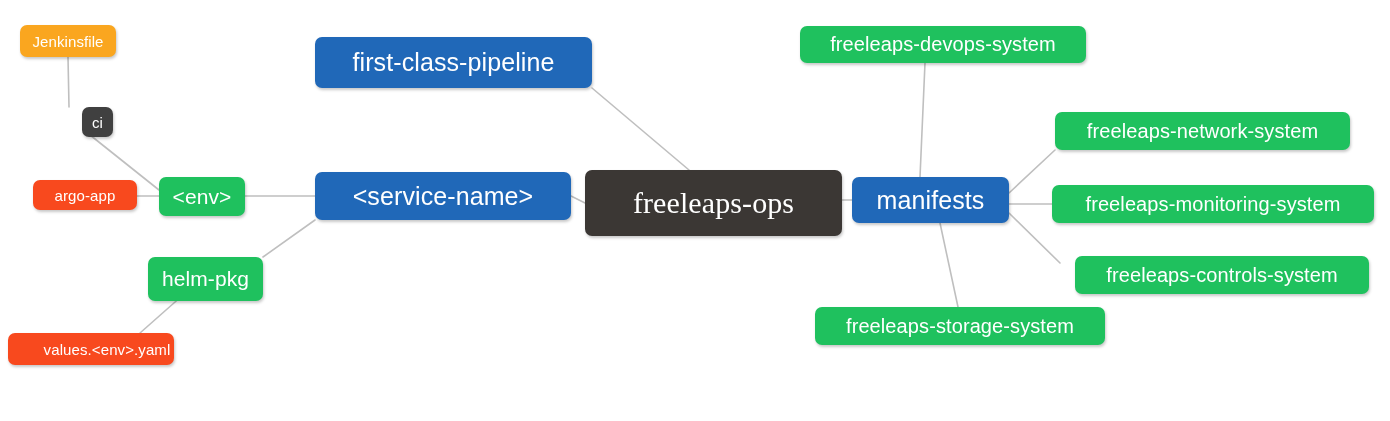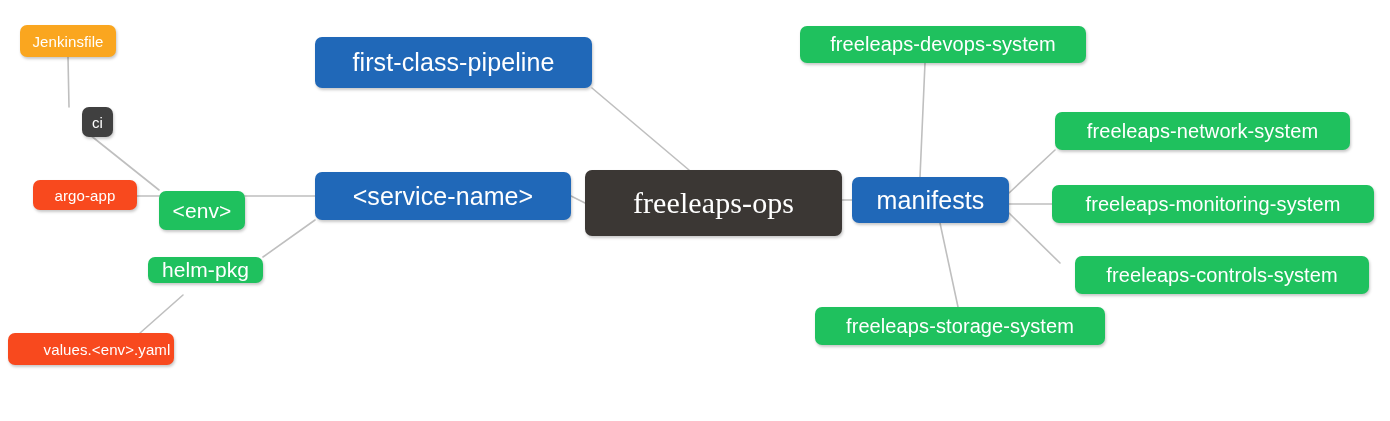--- a/index.html
+++ b/index.html
@@ -56,22 +56,22 @@
       <path d="M 920 177 L 925 63" stroke="#bfbfbf" stroke-width="1.6" fill="none" stroke-linecap="round"></path>
       <path d="M 1009 193 L 1055 150" stroke="#bfbfbf" stroke-width="1.6" fill="none" stroke-linecap="round"></path>
       <path d="M 1009 204 L 1052 204" stroke="#bfbfbf" stroke-width="1.6" fill="none" stroke-linecap="round"></path>
       <path d="M 1009 213 L 1060 263" stroke="#bfbfbf" stroke-width="1.6" fill="none" stroke-linecap="round"></path>
       <path d="M 940 223 L 958 307" stroke="#bfbfbf" stroke-width="1.6" fill="none" stroke-linecap="round"></path>
     </svg>
 <div class="node" style="left: 585px; top: 170px; width: 257px; height: 66px; background: rgb(59, 55, 52); font-size: 30px; font-family: Liberation Serif, serif;">freeleaps-ops</div>
     <div class="node" style="left: 315px; top: 172px; width: 256px; height: 48px; background: rgb(32, 104, 184); font-size: 25px;">&lt;service-name&gt;</div>
     <div class="node" style="left: 315px; top: 37px; width: 277px; height: 51px; background: rgb(32, 104, 184); font-size: 25px;">first-class-pipeline</div>
     <div class="node" style="left: 852px; top: 177px; width: 157px; height: 46px; background: rgb(32, 104, 184); font-size: 25px;">manifests</div>
-    <div class="node" style="left: 159px; top: 177px; width: 86px; height: 39px; background: rgb(31, 193, 94); font-size: 21px; margin-top: 14px;">&lt;env&gt;</div>
-    <div class="node" style="left: 148px; top: 257px; width: 115px; height: 26px; background: rgb(31, 193, 94); font-size: 21px;">helm-pkg</div>
+    <div class="node" style="left: 159px; top: 177px; width: 86px; height: 39px; background: rgb(31, 193, 94); font-size: 21px;">&lt;env&gt;</div>
+    <div class="node" style="left: 148px; top: 257px; width: 115px; height: 44px; background: rgb(31, 193, 94); font-size: 21px;">helm-pkg</div>
     <div class="node" style="left: 54px; top: 107px; width: 31px; height: 30px; background: #404040; font-size: 15px; margin-left: 28px;">ci</div>
     <div class="node" style="left: 33px; top: 180px; width: 104px; height: 30px; background: rgb(248, 73, 30); font-size: 15px;">argo-app</div>
     <div class="node" style="left: 8px; top: 333px; width: 166px; height: 32px; background: rgb(248, 73, 30); font-size: 15px; padding-left: 32px;">values.&lt;env&gt;.yaml</div>
     <div class="node" style="left: 20px; top: 25px; width: 96px; height: 32px; background: rgb(250, 166, 31); font-size: 15px;">Jenkinsfile</div>
     <div class="node" style="left: 800px; top: 26px; width: 286px; height: 37px; background: rgb(31, 193, 94); font-size: 20px;">freeleaps-devops-system</div>
     <div class="node" style="left: 1055px; top: 112px; width: 295px; height: 38px; background: rgb(31, 193, 94); font-size: 20px;">freeleaps-network-system</div>
     <div class="node" style="left: 1052px; top: 185px; width: 322px; height: 38px; background: rgb(31, 193, 94); font-size: 20px;">freeleaps-monitoring-system</div>
     <div class="node" style="left: 1060px; top: 256px; width: 294px; height: 38px; background: rgb(31, 193, 94); font-size: 20px; margin-left: 15px;">freeleaps-controls-system</div>
     <div class="node" style="left: 815px; top: 307px; width: 290px; height: 38px; background: rgb(31, 193, 94); font-size: 20px;">freeleaps-storage-system</div>
   </div>

